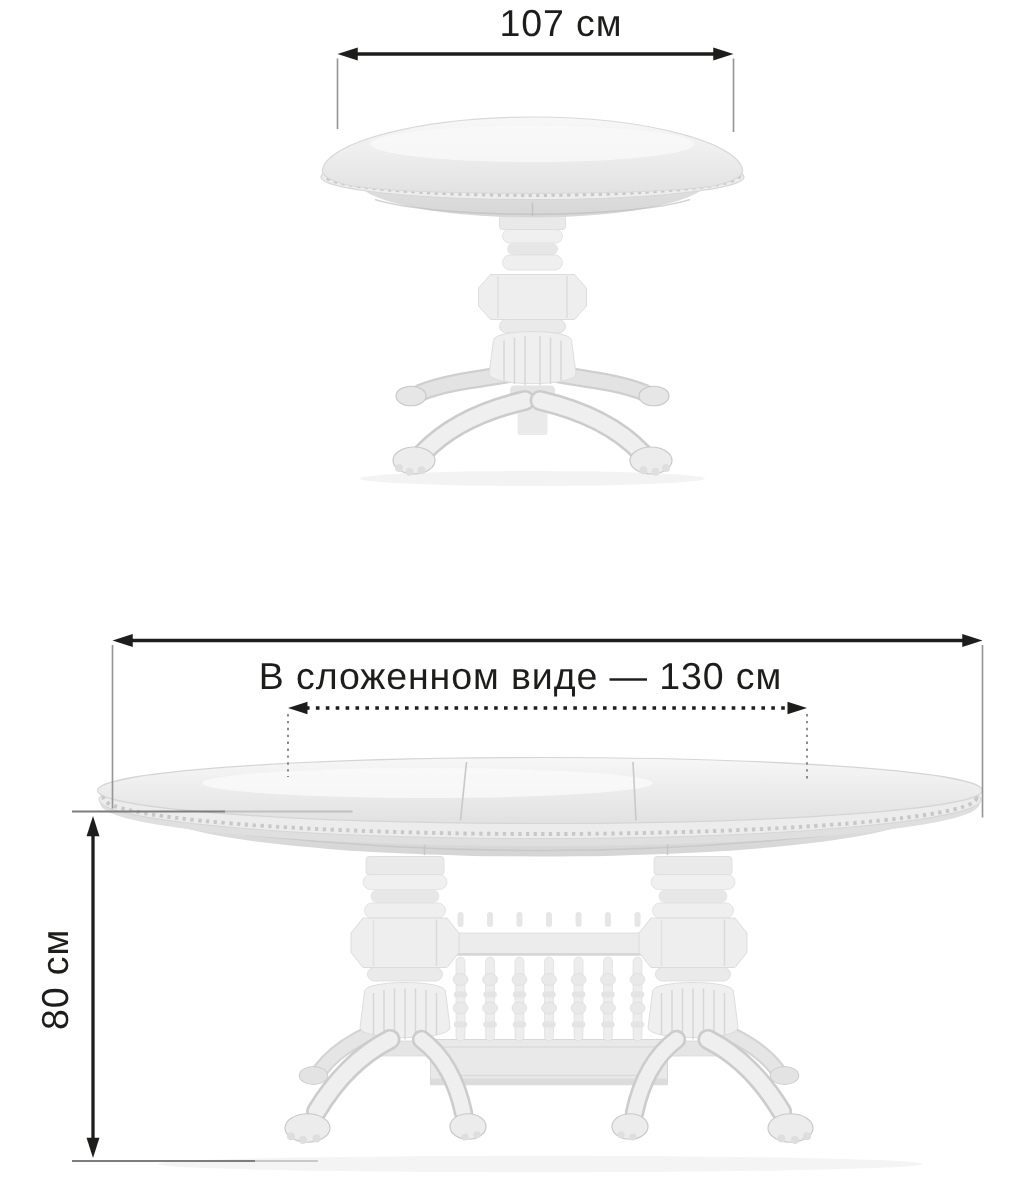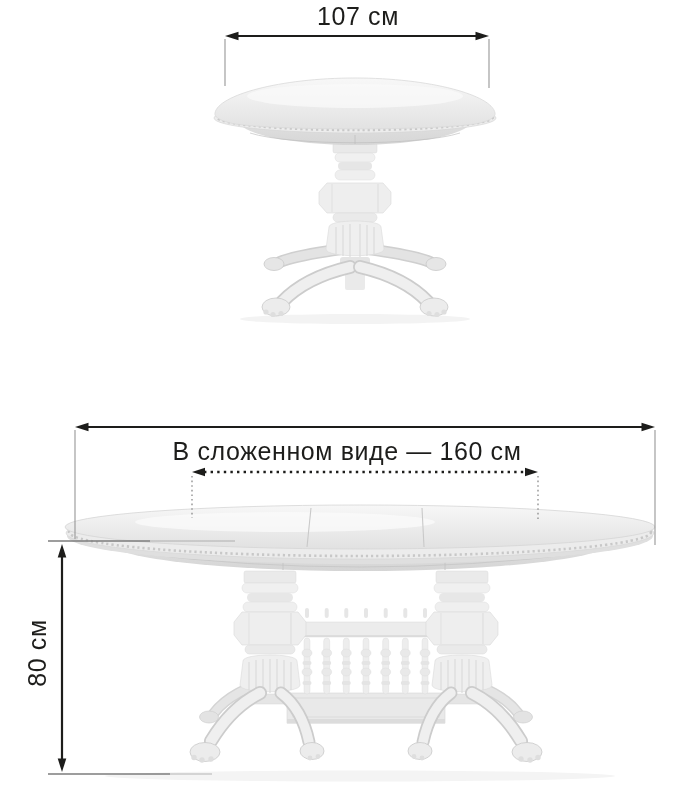--- a/index.html
+++ b/index.html
@@ -237,20 +237,20 @@
       <line x1="62" y1="556" x2="62" y2="760" stroke="#1d1d1b" stroke-width="2.2"></line>
       <polygon points="62,544 57.7,557.5 66.3,557.5" fill="#1d1d1b"></polygon>
       <polygon points="62,772 57.7,758.5 66.3,758.5" fill="#1d1d1b"></polygon>
       <line x1="48" y1="541" x2="150" y2="541" stroke="#7d7d7d" stroke-width="1.4"></line>
       <line x1="150" y1="541" x2="235" y2="541" stroke="#7d7d7d" stroke-width="1.4" opacity=".35"></line>
       <line x1="48" y1="774" x2="170" y2="774" stroke="#7d7d7d" stroke-width="1.4"></line>
       <line x1="170" y1="774" x2="212" y2="774" stroke="#7d7d7d" stroke-width="1.4" opacity=".35"></line>
     </g>
   </svg>
 
-  <div class="dim-label" style="left:238px;top:2px;width:240px">107 см</div>
-
-
-  <div class="dim-label" style="left:157px;top:437px;width:380px">В сложенном виде — 160 см</div>
+  <div class="dim-label" style="left:254px;top:2px;width:240px">107 см</div>
+
+
+  <div class="dim-label" style="left:157px;top:437px;width:380px">В сложенном виде — 130 см</div>
 
   <div class="dim-label vertical" style="left:-18px;top:639px">80 см</div>
 
 </div>
 
 </body></html>

